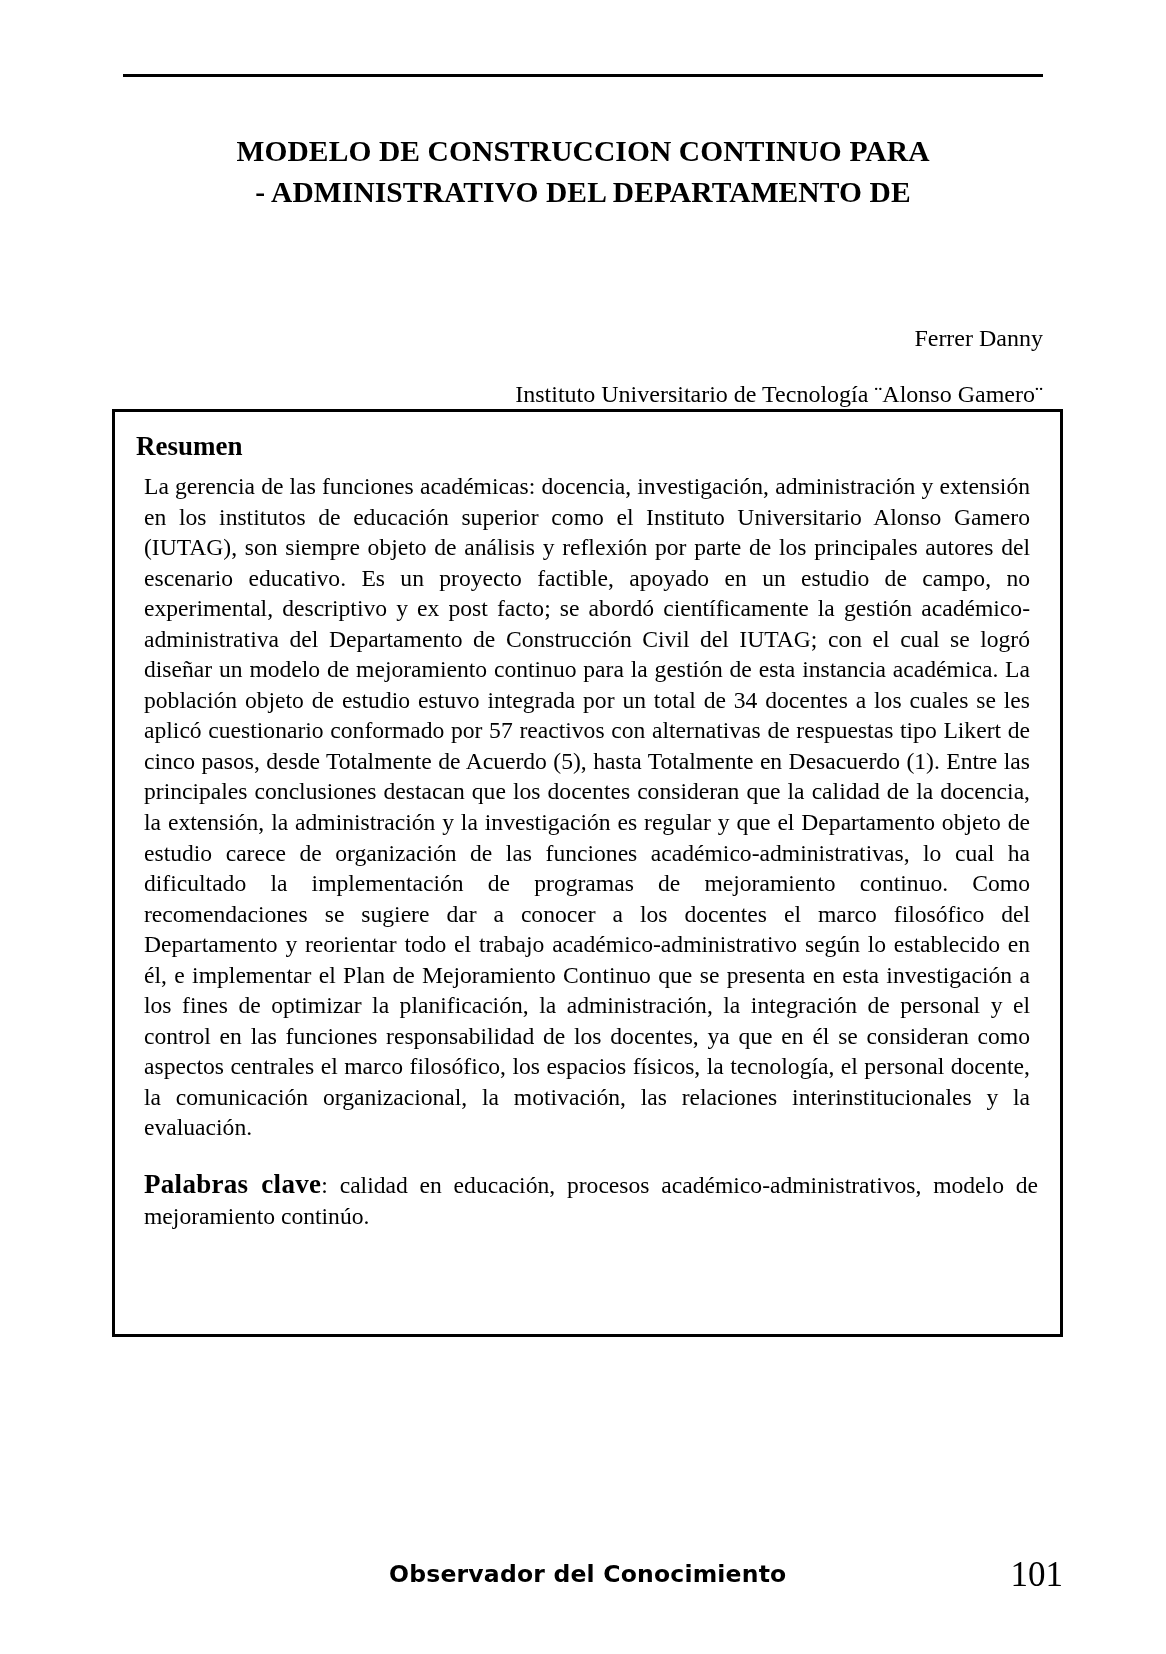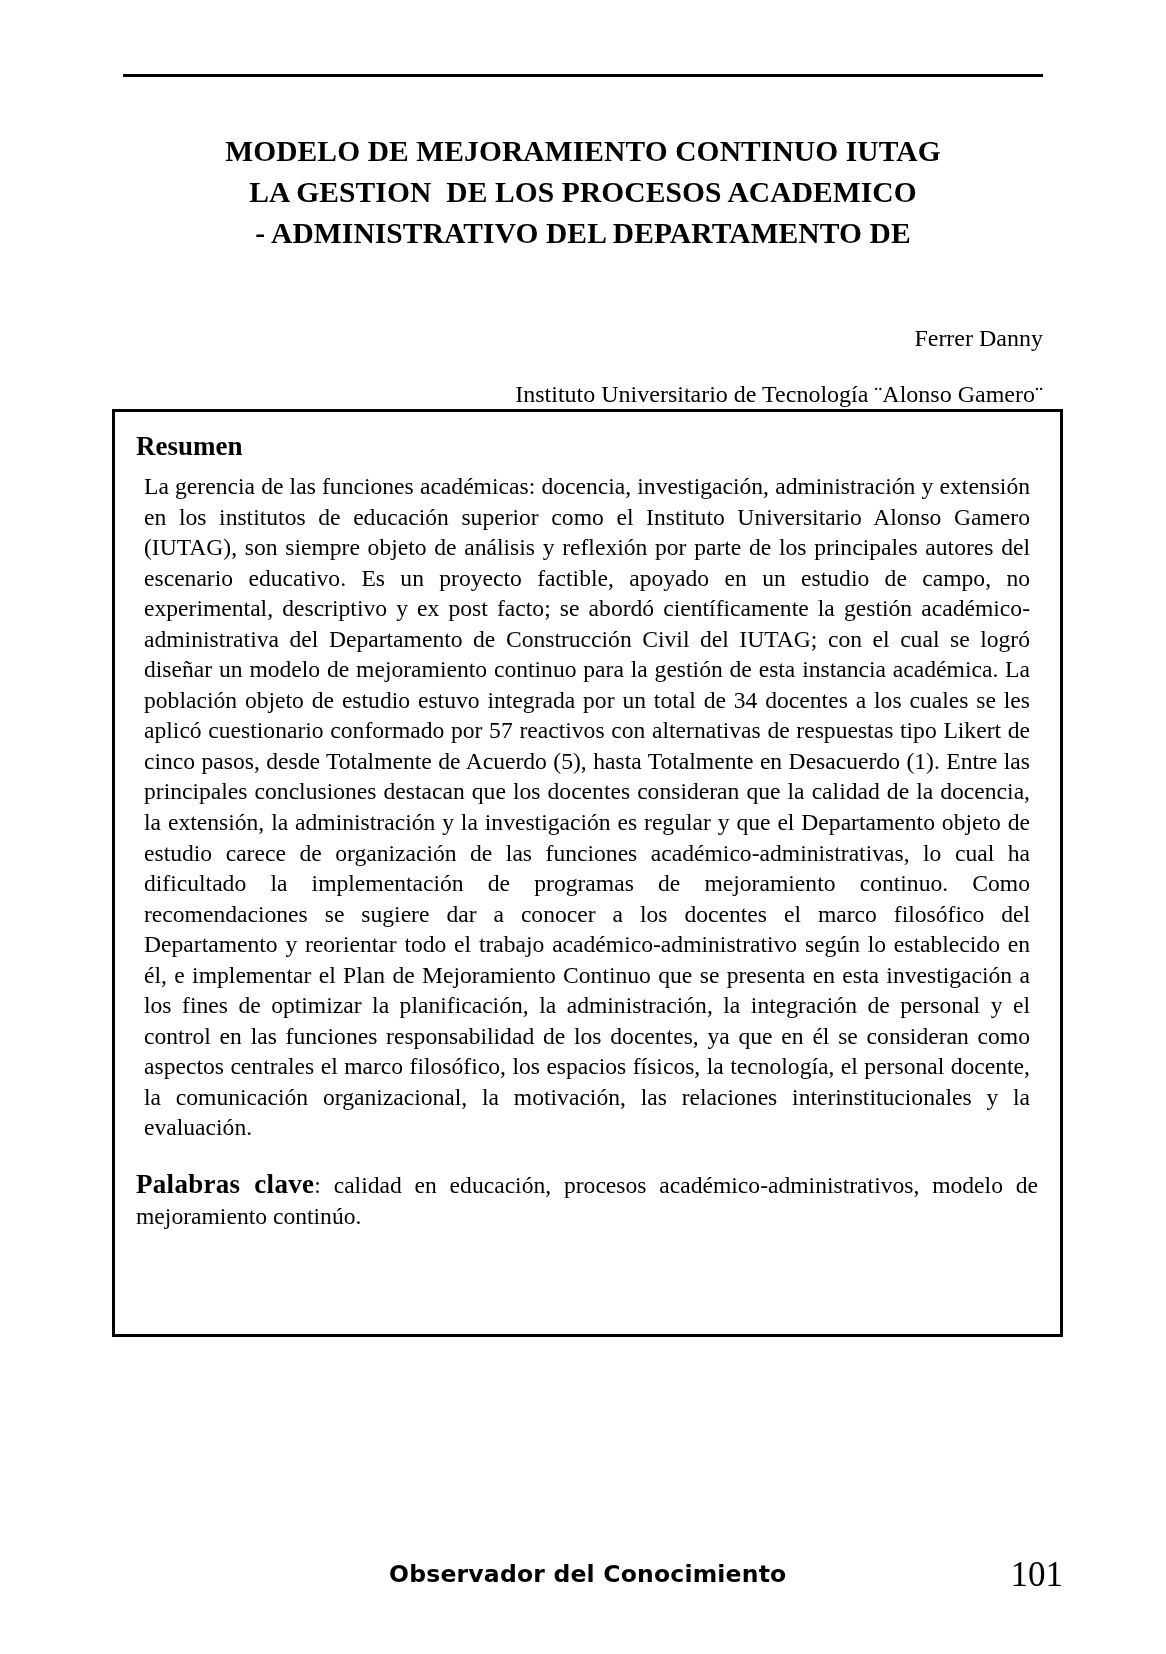--- a/index.html
+++ b/index.html
@@ -92,20 +92,21 @@
     text-align: justify;
     text-justify: inter-word;
     margin: 8px;
     hyphens: none;
   }
   .keywords-block {
     margin-top: 26px;
     font-size: 23.6px;
     line-height: 30.55px;
     text-align: justify;
+    margin-left: 8px;
   }
   .keywords-label {
     font-weight: bold;
     font-size: 27px;
     letter-spacing: 0.3px;
   }
   .keywords-text {
     font-size: 23.6px;
   }
 
@@ -137,22 +138,21 @@
   }
 </style>
 </head>
 <body>
 
 <div class="page">
 
   <div class="top-rule"></div>
 
   <div class="title-block">
-    <div class="title-line">MODELO DE MEJORAMIENTO CONTINUO IUTAG</div>
-    <div class="title-line">LA GESTION  DE LOS PROCESOS ACADEMICO</div>
+    <div class="title-line">MODELO DE CONSTRUCCION CONTINUO PARA</div>
     <div class="title-line">- ADMINISTRATIVO DEL DEPARTAMENTO DE</div>
   </div>
 
   <div class="author-block">
     <div class="author-name">Ferrer Danny</div>
     <div class="author-affil">Instituto Universitario de Tecnología ¨Alonso Gamero¨</div>
   </div>
 
   <div class="abstract-box">
     <div class="abstract-heading">Resumen</div>

